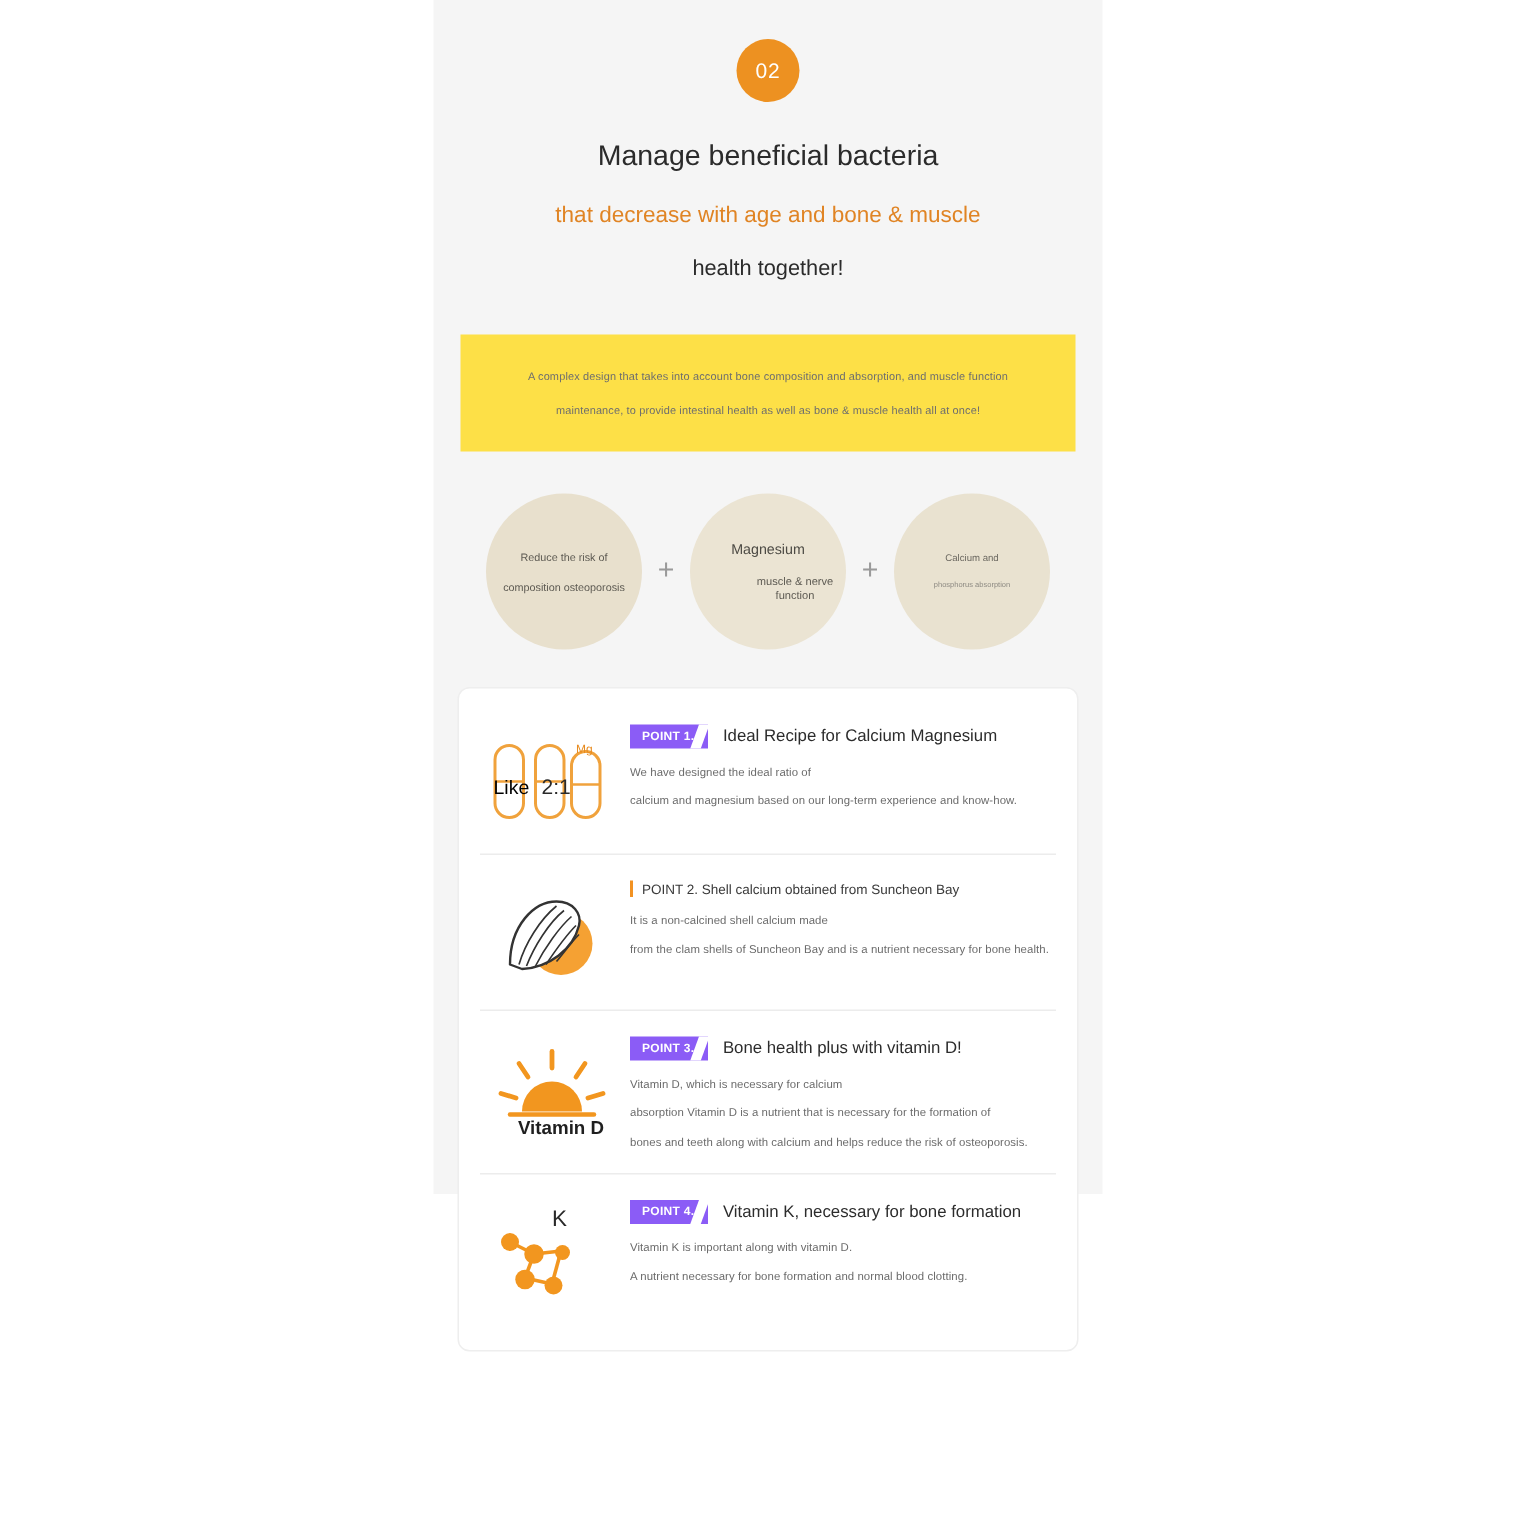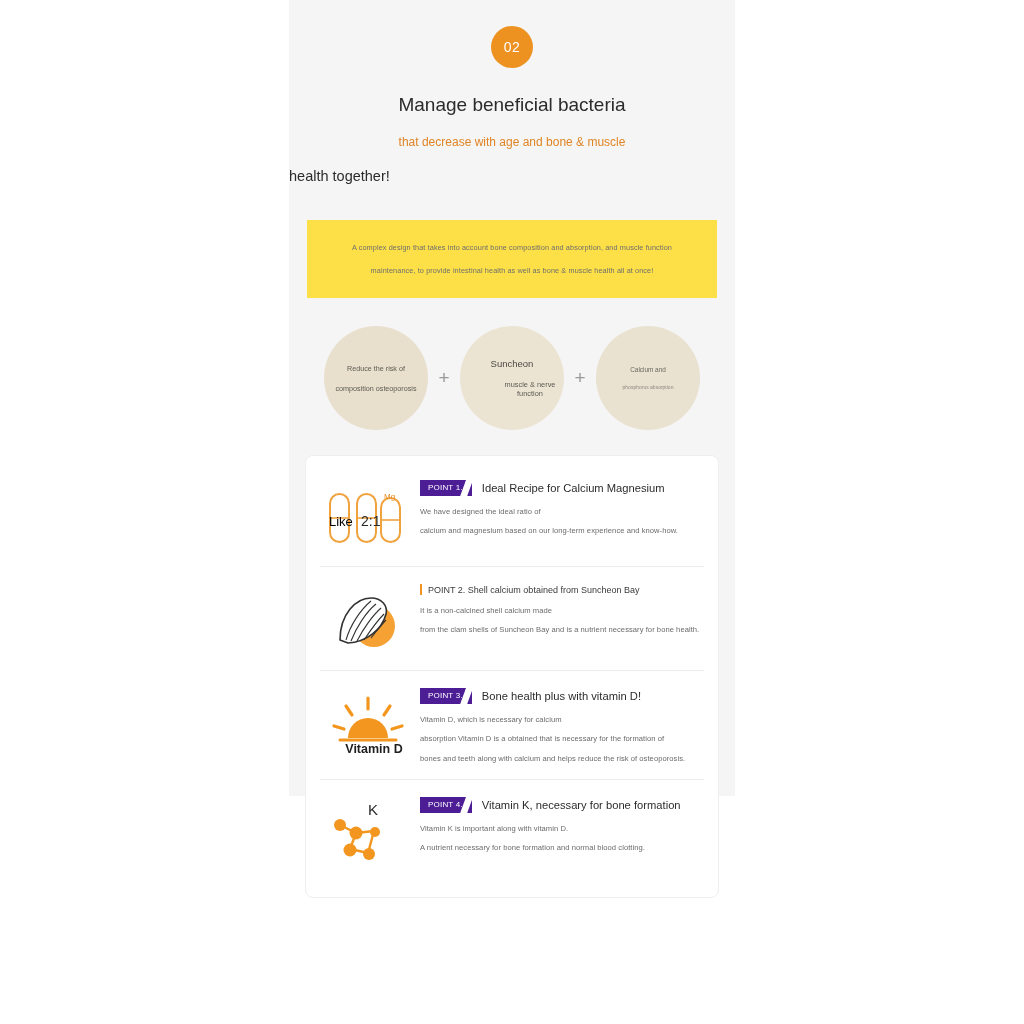--- a/index.html
+++ b/index.html
@@ -42,26 +42,27 @@
   }
   .head-line1 {
     text-align: center;
     font-size: 19px;
     color: #2b2b2b;
     margin-top: 26px;
     font-weight: 400;
   }
   .head-line2 {
     text-align: center;
-    font-size: 12px;
+    font-size: 15px;
     color: #e08424;
     margin-top: 19px;
     font-weight: 400;
   }
   .head-line3 {
+    text-align: center;
     font-size: 14.5px;
     color: #2b2b2b;
     margin-top: 19px;
     font-weight: 400;
   }
 
   
   .desc-card {
     margin: 36px 18px 0 18px;
     background: #fde047;
@@ -142,24 +143,24 @@
     min-width: 96px;
     display: flex;
     align-items: center;
     justify-content: center;
     padding-top: 4px;
   }
   .txt-col { flex: 1; padding-left: 4px; }
 
   .pt-head { display: flex; align-items: center; gap: 10px; }
   .pt-tag {
-    background: #4c1d95;
+    background: #8b5cf6;
     color: #ffffff;
     font-size: 8px;
-    font-weight: normal;
+    font-weight: bold;
     letter-spacing: .2px;
     padding: 4px 9px 4px 8px;
     position: relative;
     line-height: 1;
   }
   .pt-tag::after {
     content: "";
     position: absolute;
     right: -1px;
     top: 0;
@@ -250,21 +251,21 @@
       <div class="desc-line">maintenance, to provide intestinal health as well as bone &amp; muscle health all at once!</div>
     </div>
 
     <div class="circles">
       <div class="circle c1">
         <div class="c-l1">Reduce the risk of</div>
         <div class="c-l2">composition osteoporosis</div>
       </div>
       <div class="plus">+</div>
       <div class="circle c2">
-        <div class="c-l1">Suncheon</div>
+        <div class="c-l1">Magnesium</div>
         <div class="c-l2">muscle &amp; nerve function</div>
       </div>
       <div class="plus">+</div>
       <div class="circle c3">
         <div class="c-l1">Calcium and</div>
         <div class="c-l2">phosphorus absorption</div>
       </div>
     </div>
 
     <div class="points-card">
@@ -338,21 +339,21 @@
             <div class="vd-label">Vitamin D</div>
           </div>
         </div>
         <div class="txt-col">
           <div class="pt-head">
             <span class="pt-tag">POINT 3.</span>
             <span class="pt-title">Bone health plus with vitamin D!</span>
           </div>
           <div class="pt-body">
             <div class="pt-line">Vitamin D, which is necessary for calcium</div>
-            <div class="pt-line">absorption Vitamin D is a obtained that is necessary for the formation of</div>
+            <div class="pt-line">absorption Vitamin D is a nutrient that is necessary for the formation of</div>
             <div class="pt-line">bones and teeth along with calcium and helps reduce the risk of osteoporosis.</div>
           </div>
         </div>
       </div>
 
       <div class="point-row">
         <div class="icon-col">
           <div class="icon-wrap">
             <svg width="84" height="66" viewBox="0 0 84 66" fill="none">
               <line x1="14" y1="24" x2="30" y2="32" stroke="#f2961f" stroke-width="2.4"></line>

